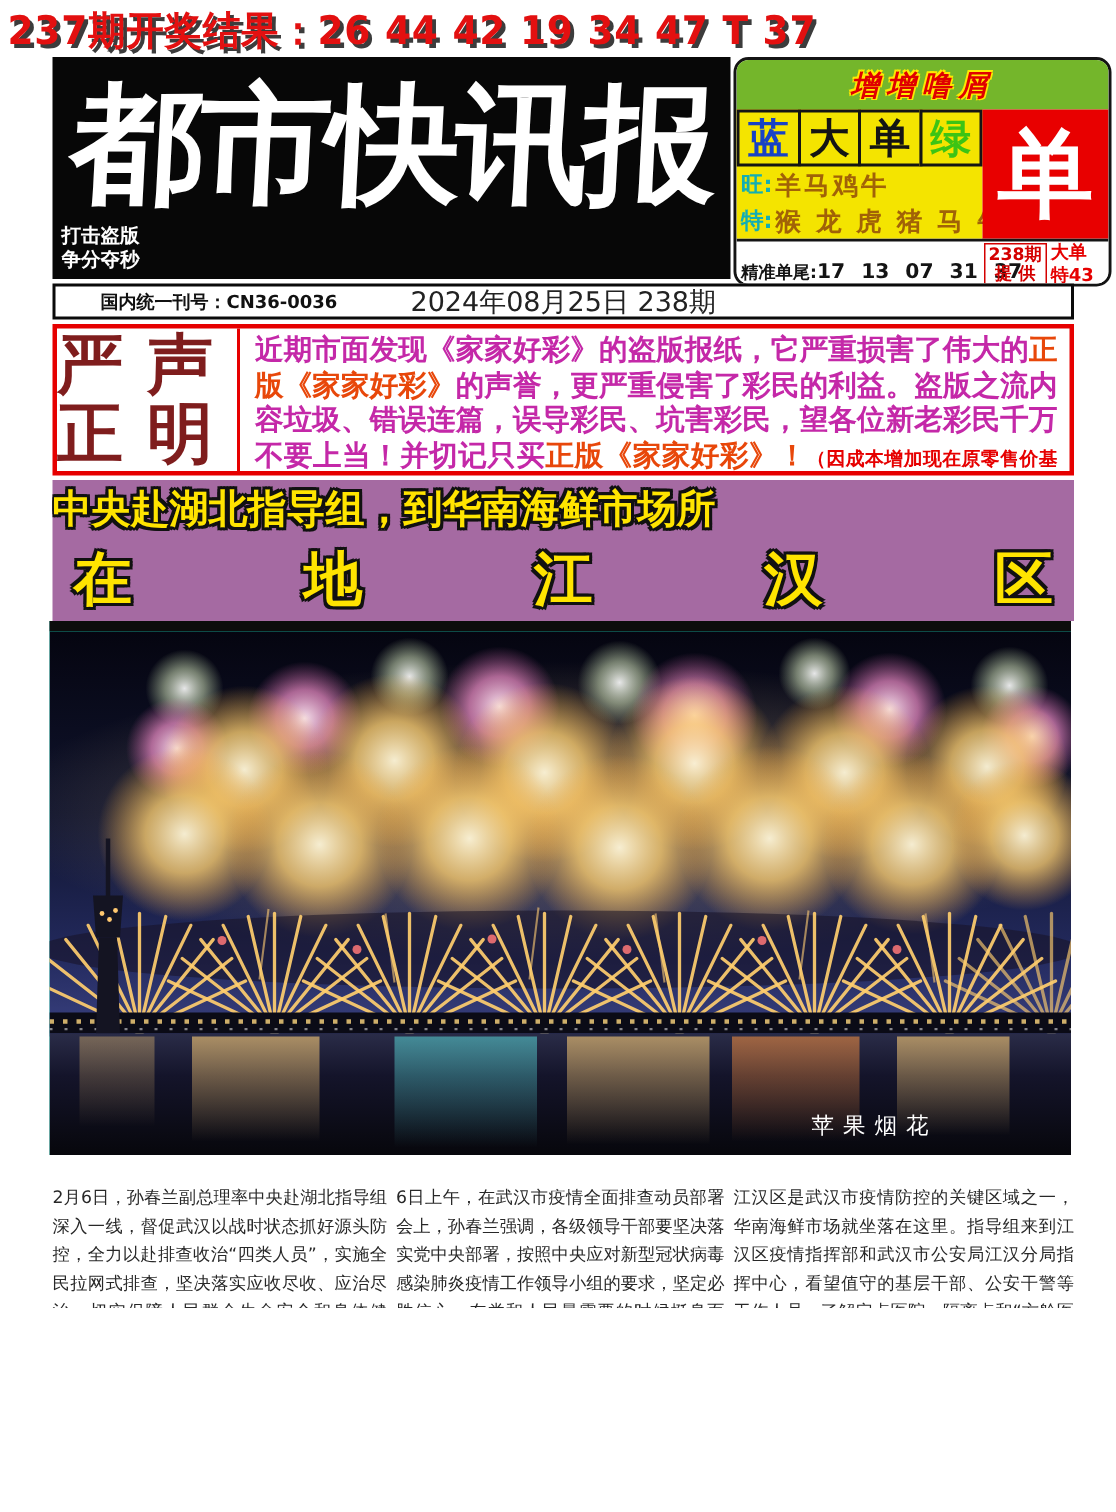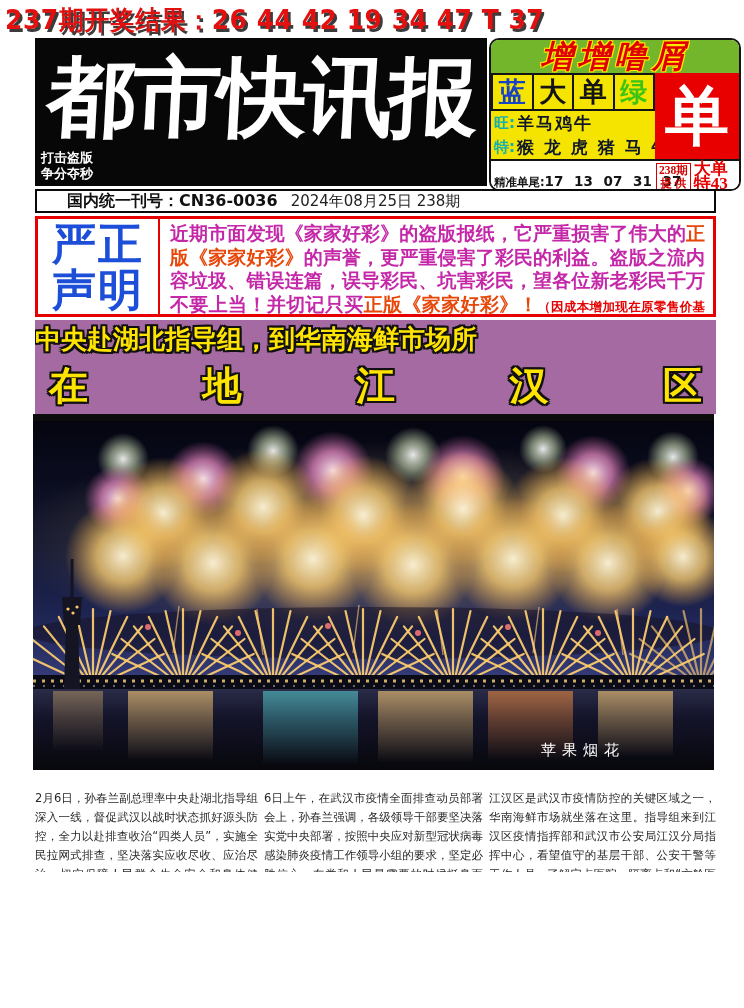--- a/index.html
+++ b/index.html
@@ -30,70 +30,70 @@
     line-height:16px; color:#fff;
   }
 
   
   .tip-box {
     position:absolute; left:489px; top:38px; width:252px; height:153px;
     border:2px solid #141414; border-radius:10px; overflow:hidden; background:#fff;
   }
   .tip-header {
     height:33px; background:#74b62b; display:flex; align-items:center; justify-content:center;
-    font-size:32px; font-weight:900; color:#e00000; letter-spacing:5px; font-style:italic;
+    font-size:19px; font-weight:900; color:#e00000; letter-spacing:5px; font-style:italic;
     text-shadow:-1px -1px 0 #ffe800, 1px -1px 0 #ffe800, -1px 1px 0 #ffe800, 1px 1px 0 #ffe800;
   }
   .tip-main { display:flex; height:86px; }
   .tip-left { width:164px; background:#f4e400; }
   .cells { display:flex; height:38px; }
   .cell {
     flex:1; border:2px solid #141414; margin-left:-2px; display:flex;
     align-items:center; justify-content:center; font-size:27px; font-weight:900;
     background:#f4e400;
   }
   .cell:first-child { margin-left:0; }
   .c-blue { color:#1742c6; }
   .c-dark { color:#141414; }
   .c-green { color:#3cc414; }
   .zr { display:flex; align-items:center; height:24px; padding-left:3px; font-weight:900; }
   .zr-badge { color:#12aeb4; font-size:15px; font-weight:900; margin-right:2px; }
-  .zr-val { color:#0f172a; font-size:17px; letter-spacing:2px; white-space:nowrap; }
+  .zr-val { color:#a16207; font-size:17px; letter-spacing:2px; white-space:nowrap; }
   .tip-right {
     width:86px; background:#e80000; color:#fff; display:flex; align-items:center; justify-content:center;
     font-size:64px; font-weight:700; font-family:"DejaVu Serif","Liberation Serif",serif;
   }
   .tip-footer { display:flex; height:32px; background:#fff; border-top:2px solid #141414; }
   .tf-left { width:164px; padding:1px 0 0 3px; }
   .tf-row { display:flex; align-items:baseline; height:14px; }
   .tf-label { font-size:11.5px; font-weight:900; color:#141414; white-space:nowrap; }
   .tf-nums { font-size:13.5px; font-weight:700; color:#141414; word-spacing:6px; white-space:nowrap;margin-top:11px; }
-  .tf-right { flex:1; display:flex; align-items:flex-end; justify-content:flex-start; gap:3px; padding-left:1px;font-family:Liberation Serif, serif; }
+  .tf-right { flex:1; display:flex; align-items:center; justify-content:flex-start; gap:3px; padding-left:1px; }
   .issue-box {
     border:1.5px solid #d40000; color:#d40000; font-size:11.5px; font-weight:700;
     line-height:13px; text-align:center; padding:0 2px; white-space:nowrap;
   }
-  .issue-tip { color:#e60000; font-size:17px; font-weight:900; line-height:15px; white-space:nowrap; }
+  .issue-tip { color:#e60000; font-size:12px; font-weight:900; line-height:15px; white-space:nowrap; }
 
   
   .info-bar {
     position:absolute; left:35px; top:189px; width:681px; height:24px;
     border:2px solid #0a0a0a; background:#fff; display:flex; align-items:center;
   }
-  .issn { font-size:16px; font-weight:900; color:#111; margin-left:30px; }
-  .pub-date { position:absolute; left:0; width:100%; text-align:center; font-size:15px; color:#222; }
+  .issn { font-size:12px; font-weight:900; color:#111; margin-left:30px; }
+  .pub-date { position:absolute; left:0; width:100%; text-align:center; font-size:18px; color:#222; }
 
   
   .statement {
     position:absolute; left:35px; top:216px; width:681px; height:101px;
     border:3px solid #e60000; background:#fff; display:flex;
   }
   .stm-label {
-    width:122px; border-right:2px solid #e60000; display:flex; flex-direction:column;
-    align-items:center; justify-content:center; color:#1d4ed8; font-size:44px; font-weight:900;
+    width:122px; border-right:2px solid #e60000; display:flex; flex-direction:row;
+    align-items:center; justify-content:center; color:#7f1d1d; font-size:44px; font-weight:900;
     line-height:46px; letter-spacing:2px;
   }
   .stm-body {
     flex:1; padding:3px 8px 2px 10px; font-size:19px; font-weight:900; line-height:23.5px;
     color:#c428a8; text-align:justify;
   }
   .stm-hl { color:#e8470a; }
   .stm-note { color:#e60000; font-size:12.5px; }
 
   

